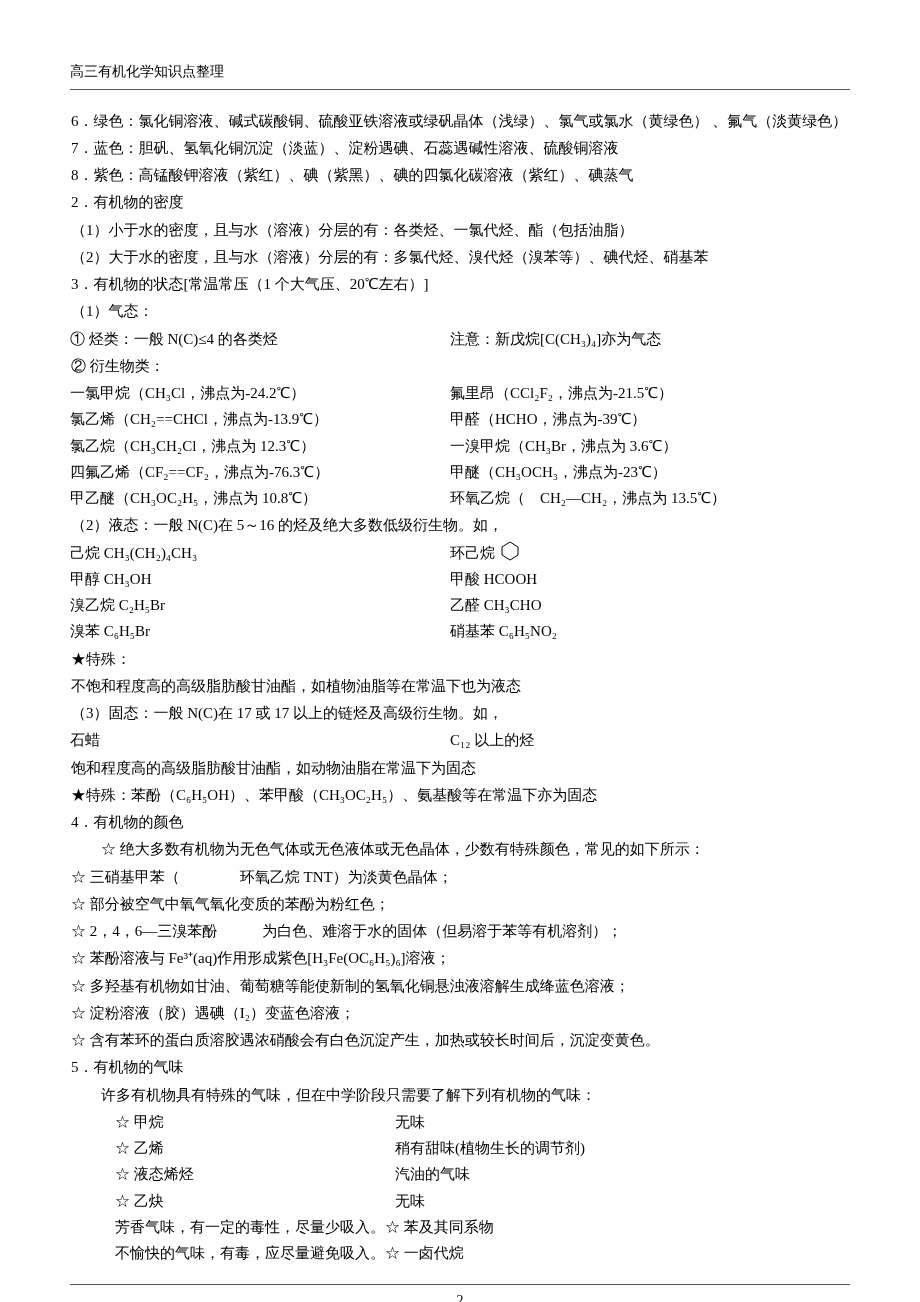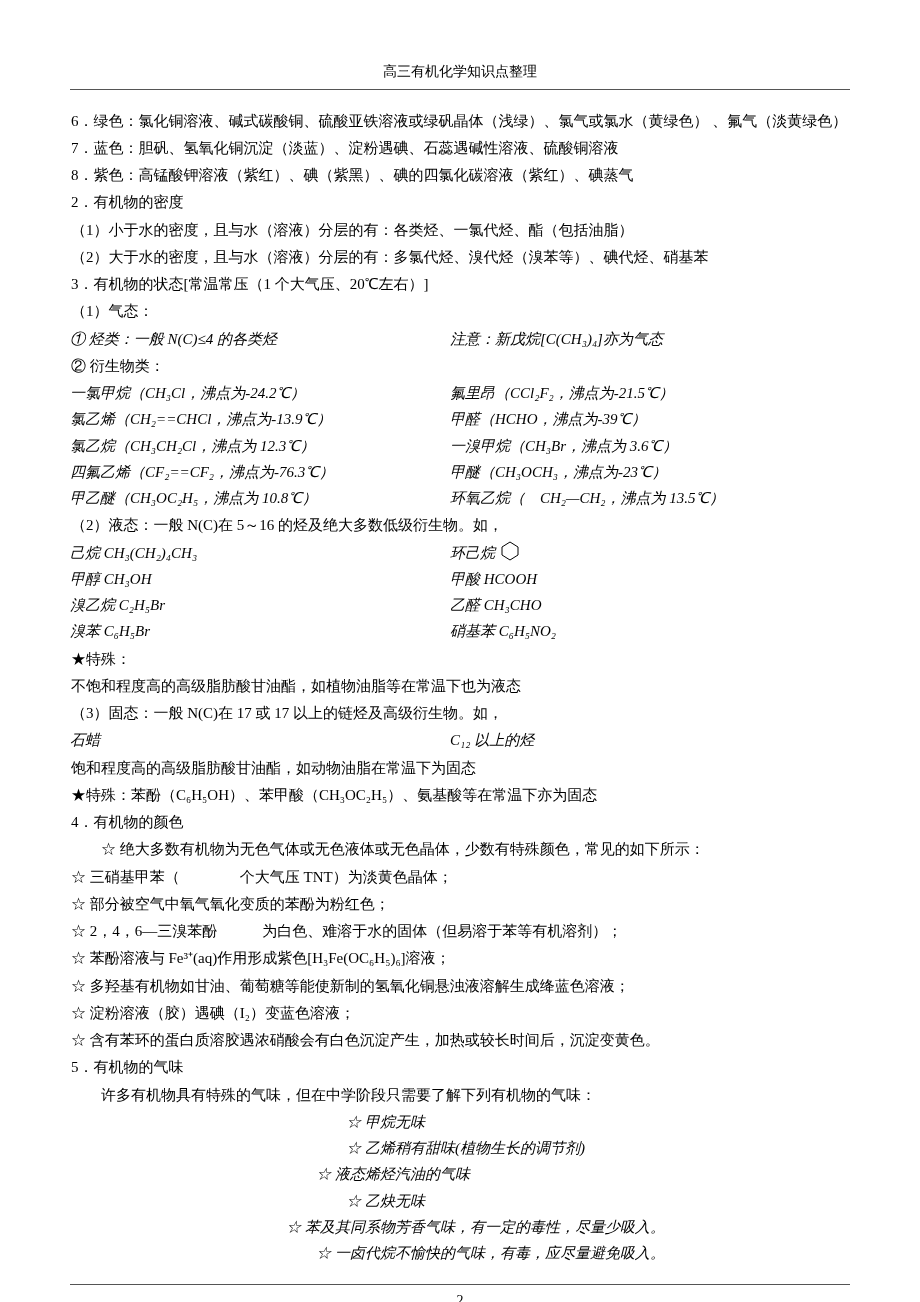--- a/index.html
+++ b/index.html
@@ -7,21 +7,21 @@
     font-size: 15px;
     line-height: 1.75;
     color: #000;
     background: #fff;
     margin: 0;
     padding: 60px 70px 50px 70px;
     width: 920px;
     box-sizing: border-box;
   }
   .header {
-    text-align: center;
+    text-align: left;
     font-size: 14px;
     margin-bottom: 4px;
   }
   .hr-top {
     border: none;
     border-top: 1px solid #555;
     margin: 2px 0 18px 0;
   }
   .hr-bottom {
     border: none;
@@ -31,35 +31,34 @@
   .page-num {
     text-align: center;
     font-size: 14px;
   }
   .line {
     margin: 1px;
     padding: 0;
   }
   .row2 {
     display: flex;
-    font-style: italic;
   }
   .col-l {
     width: 380px;
     flex-shrink: 0;
   }
   .col-r {
     flex: 1;
   }
   .hex {
     display: inline-block;
     vertical-align: -4px;
   }
   .indent1 { padding-left: 2em; }
-  .indent2 { padding-left: 3em; text-align: right; }
+  .indent2 { padding-left: 3em; }
 </style>
 </head>
 <body>
 
 <div class="header">高三有机化学知识点整理</div>
 <hr class="hr-top">
 
 <p class="line">6．绿色：氯化铜溶液、碱式碳酸铜、硫酸亚铁溶液或绿矾晶体（浅绿）、氯气或氯水（黄绿色） 、氟气（淡黄绿色）</p>
 <p class="line">7．蓝色：胆矾、氢氧化铜沉淀（淡蓝）、淀粉遇碘、石蕊遇碱性溶液、硫酸铜溶液</p>
 <p class="line">8．紫色：高锰酸钾溶液（紫红）、碘（紫黑）、碘的四氯化碳溶液（紫红）、碘蒸气</p>
@@ -129,21 +128,21 @@
 <p class="line">（3）固态：一般 N(C)在 17 或 17 以上的链烃及高级衍生物。如，</p>
 <div class="row2">
   <div class="col-l">石蜡</div>
   <div class="col-r">C₁₂ 以上的烃</div>
 </div>
 <p class="line">饱和程度高的高级脂肪酸甘油酯，如动物油脂在常温下为固态</p>
 <p class="line">★特殊：苯酚（C₆H₅OH）、苯甲酸（CH₃OC₂H₅）、氨基酸等在常温下亦为固态</p>
 
 <p class="line">4．有机物的颜色</p>
 <p class="line indent1">☆ 绝大多数有机物为无色气体或无色液体或无色晶体，少数有特殊颜色，常见的如下所示：</p>
-<p class="line">☆ 三硝基甲苯（　　　　个大气压 TNT）为淡黄色晶体；</p>
+<p class="line">☆ 三硝基甲苯（　　　　环氧乙烷 TNT）为淡黄色晶体；</p>
 <p class="line">☆ 部分被空气中氧气氧化变质的苯酚为粉红色；</p>
 <p class="line">☆ 2，4，6—三溴苯酚　　　为白色、难溶于水的固体（但易溶于苯等有机溶剂）；</p>
 <p class="line">☆ 苯酚溶液与 Fe³⁺(aq)作用形成紫色[H₃Fe(OC₆H₅)₆]溶液；</p>
 <p class="line">☆ 多羟基有机物如甘油、葡萄糖等能使新制的氢氧化铜悬浊液溶解生成绛蓝色溶液；</p>
 <p class="line">☆ 淀粉溶液（胶）遇碘（I₂）变蓝色溶液；</p>
 <p class="line">☆ 含有苯环的蛋白质溶胶遇浓硝酸会有白色沉淀产生，加热或较长时间后，沉淀变黄色。</p>
 
 <p class="line">5．有机物的气味</p>
 <p class="line indent1">许多有机物具有特殊的气味，但在中学阶段只需要了解下列有机物的气味：</p>
 
@@ -157,22 +156,22 @@
 </div>
 <div class="row2 indent2">
   <div style="width:280px">☆ 液态烯烃</div>
   <div>汽油的气味</div>
 </div>
 <div class="row2 indent2">
   <div style="width:280px">☆ 乙炔</div>
   <div>无味</div>
 </div>
 <div class="row2 indent2">
+  <div>芳香气味，有一定的毒性，尽量少吸入。</div>
   <div style="width:280px">☆ 苯及其同系物</div>
-  <div>芳香气味，有一定的毒性，尽量少吸入。</div>
 </div>
 <div class="row2 indent2">
+  <div>不愉快的气味，有毒，应尽量避免吸入。</div>
   <div style="width:280px">☆ 一卤代烷</div>
-  <div>不愉快的气味，有毒，应尽量避免吸入。</div>
 </div>
 
 <hr class="hr-bottom">
 <div class="page-num">2</div>
 
 </body></html>

